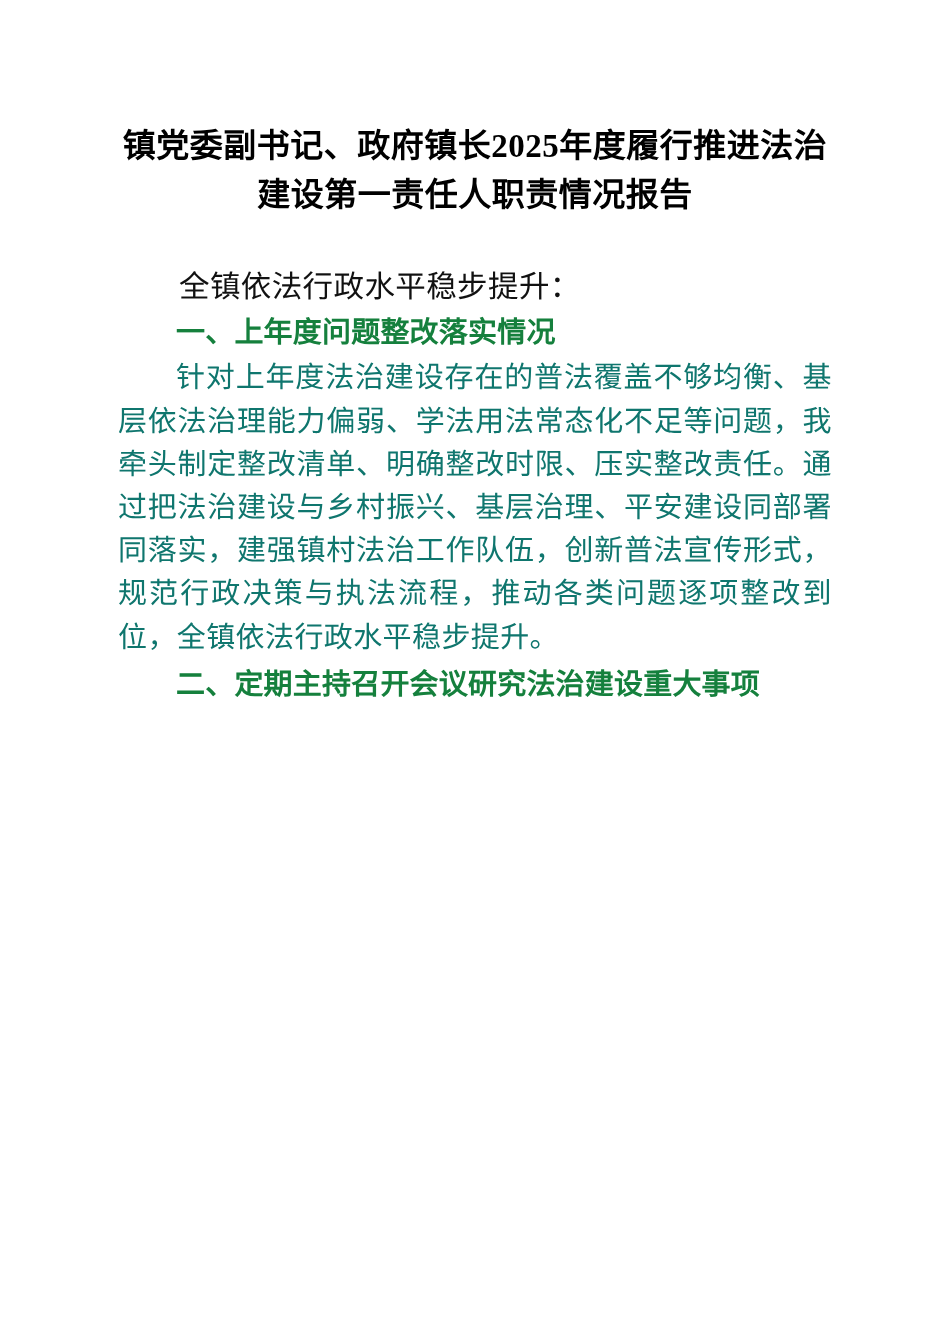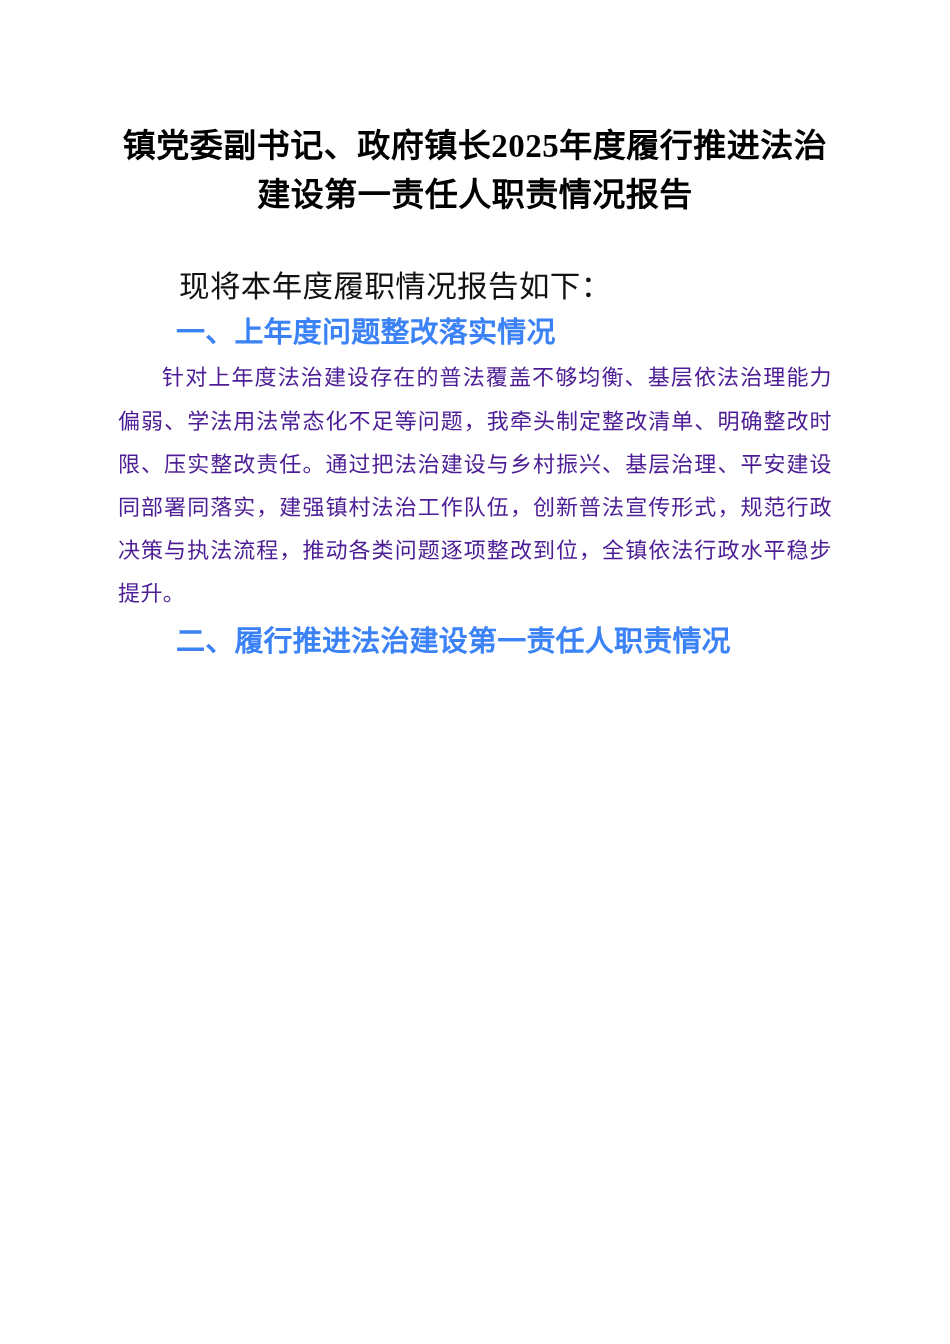--- a/index.html
+++ b/index.html
@@ -43,39 +43,39 @@
     line-height: 49px;
     letter-spacing: 0.5px;
     color: #000000;
     -webkit-font-smoothing: antialiased;
   }
 
   
   .para {
     margin: 0;
     font-family: "Liberation Serif", "DejaVu Serif", serif;
-    font-size: 22px;
+    font-size: 29px;
     line-height: 43.2px;
     text-align: justify;
     text-justify: inter-ideograph;
     text-indent: 2em;
     letter-spacing: 0.4px;
-    color: #4c1d95;
+    color: #0f766e;
   }
 
   
   .section-heading {
     margin: 0;
     font-family: "Liberation Sans", "DejaVu Sans", sans-serif;
     font-weight: 700;
     font-size: 29px;
     line-height: 43.2px;
     text-indent: 2em;
     letter-spacing: 0.2px;
-    color: #3b82f6;
+    color: #15803d;
   }
 
   
   .gap-intro { height: 46px; }
   .gap-small { height: 2px; }
   .gap-para  { height: 4px; }
 
   .lead-line {
     margin: 0;
     font-family: "Liberation Serif", "DejaVu Serif", serif;
@@ -89,33 +89,33 @@
 </head>
 <body>
 
 <div class="page">
   <div class="content">
 
     <h1 class="doc-title">镇党委副书记、政府镇长2025年度履行推进法治建设第一责任人职责情况报告</h1>
 
     <div class="gap-intro"></div>
 
-    <p class="lead-line">现将本年度履职情况报告如下：</p>
+    <p class="lead-line">全镇依法行政水平稳步提升：</p>
 
     <div class="gap-small"></div>
 
     <h2 class="section-heading">一、上年度问题整改落实情况</h2>
 
     <div class="gap-small"></div>
 
     <p class="para">针对上年度法治建设存在的普法覆盖不够均衡、基层依法治理能力偏弱、学法用法常态化不足等问题，我牵头制定整改清单、明确整改时限、压实整改责任。通过把法治建设与乡村振兴、基层治理、平安建设同部署同落实，建强镇村法治工作队伍，创新普法宣传形式，规范行政决策与执法流程，推动各类问题逐项整改到位，全镇依法行政水平稳步提升。</p>
 
     <div class="gap-para"></div>
 
-    <h2 class="section-heading">二、履行推进法治建设第一责任人职责情况</h2>
+    <h2 class="section-heading">二、定期主持召开会议研究法治建设重大事项</h2>
 
     <div class="gap-small"></div>
 
 
     <div class="gap-para"></div>
 
 
   </div>
 </div>
 

